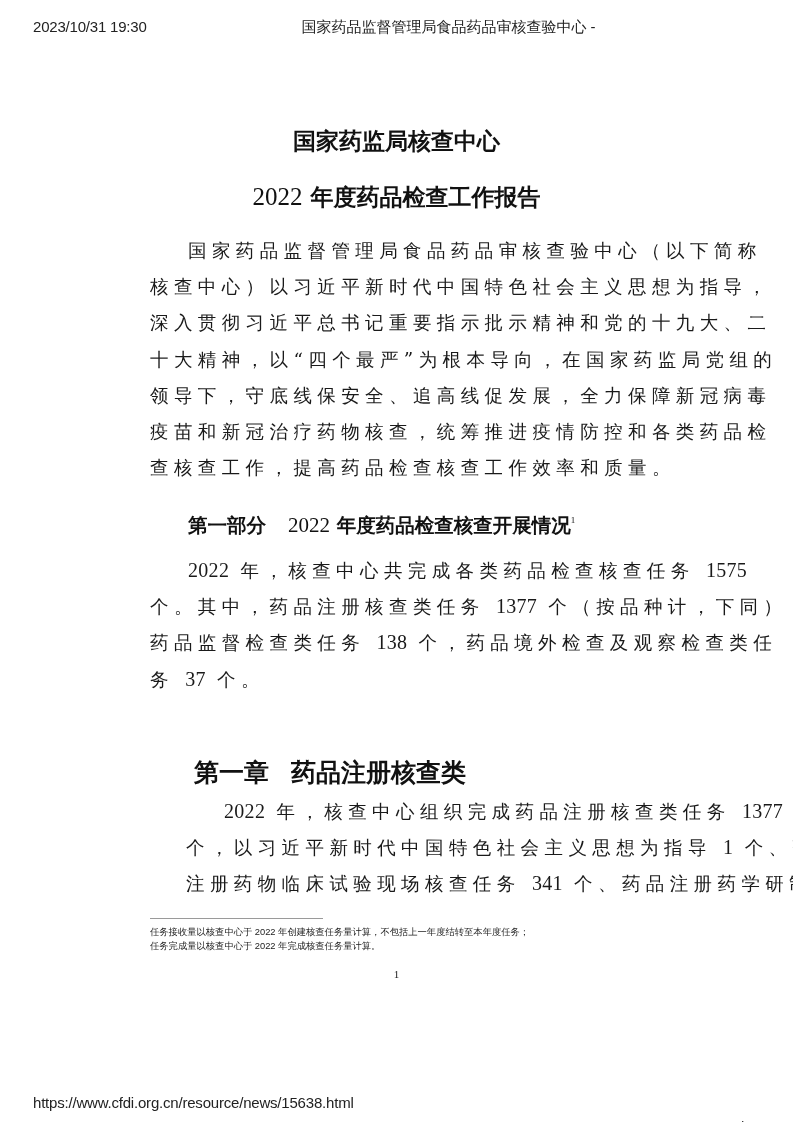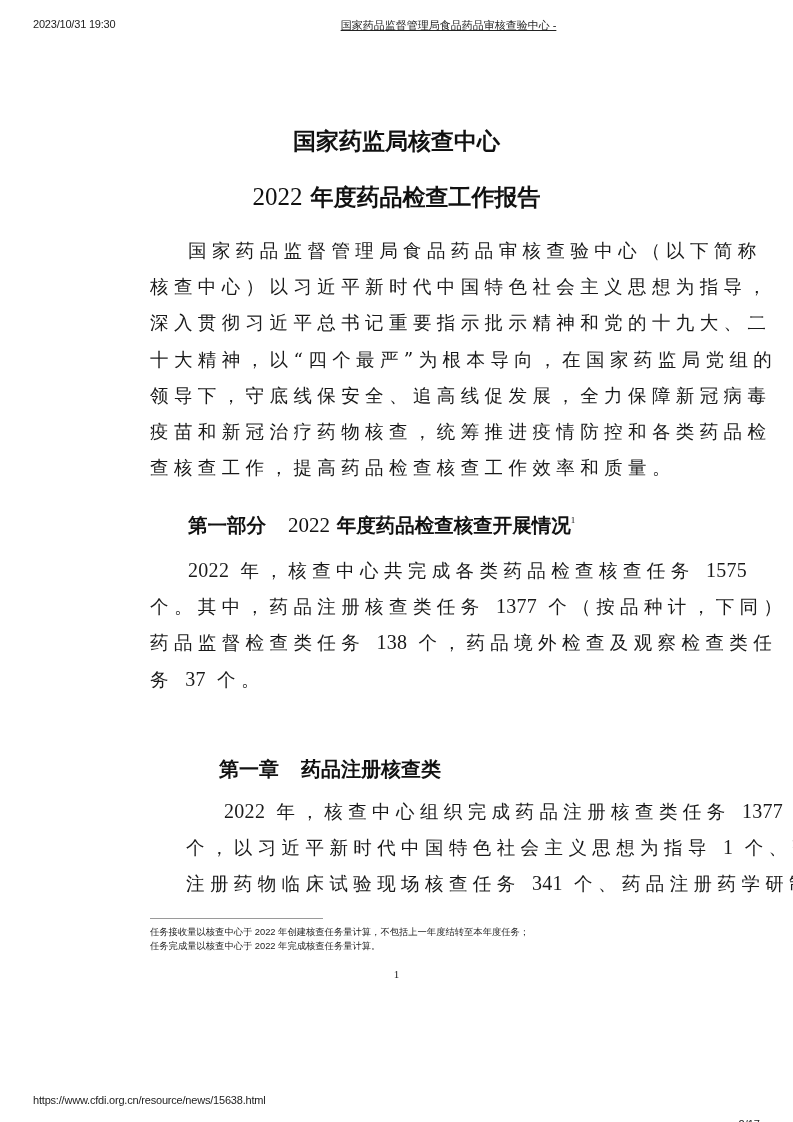--- a/index.html
+++ b/index.html
@@ -4,26 +4,26 @@
 <style>
   html, body { margin: 0; padding: 0; background: #ffffff; }
   body {
     width: 793px; height: 1122px; position: relative; overflow: hidden;
     color: #111111;
     font-family: "Liberation Serif", "DejaVu Serif", serif;
   }
   .print-header, .print-footer {
     position: absolute; left: 0; width: 793px;
     font-family: "Liberation Sans", "DejaVu Sans", sans-serif;
-    font-size: 11px; color: #222;
+    font-size: 15px; color: #222;
   }
   .print-header { top: 18px; height: 14px; }
   .print-footer { top: 1094px; height: 14px; }
   .ph-left { position: absolute; left: 33px; top: 0; letter-spacing: -0.2px; }
-  .ph-center { position: absolute; left: 0; width: 793px; text-align: center; top: 0; text-decoration: underline; }
+  .ph-center { position: absolute; left: 0; width: 793px; text-align: center; top: 0; }
   .ph-center span { position: relative; left: 52px; }
   .pf-left { position: absolute; left: 33px; top: 0; letter-spacing: -0.2px; }
   .pf-right { position: absolute; right: 33px; top: 0; margin-top: 24px; }
 
   .title {
     position: absolute; left: 0; width: 793px; text-align: center;
     font-weight: bold; font-size: 23px; line-height: 34px; color: #111;
     font-family: "DejaVu Serif", "Liberation Serif", serif;
   }
   .title-1 { top: 124px; }
@@ -50,21 +50,21 @@
     font-family: "DejaVu Sans", "Liberation Sans", sans-serif;
     font-size: 19.5px; font-weight: bold; color: #111; white-space: nowrap;
   }
   .section-heading .num { font-family: "Liberation Serif", serif; font-weight: normal; font-size: 21px; }
   .section-heading sup { font-size: 9px; font-weight: normal; font-family: "Liberation Serif", serif; vertical-align: 9px; }
   .section-heading .gap { display: inline-block; width: 22px; }
 
   .chapter-heading {
     position: absolute; left: 0; width: 660px; top: 756px; text-align: center;
     font-family: "DejaVu Sans", "Liberation Sans", sans-serif;
-    font-size: 20px; font-weight: bold; color: #111; white-space: nowrap;
+    font-size: 25px; font-weight: bold; color: #111; white-space: nowrap;
   }
   .chapter-heading .gap { display: inline-block; width: 22px; }
 
   .footnote-rule {
     position: absolute; left: 150px; top: 918px; width: 173px; height: 0;
     border-top: 1px solid #9a9a9a;
   }
   .footnotes {
     position: absolute; left: 150px; top: 926px; width: 500px;
     font-family: Liberation Sans, sans-serif; font-size: 9.3px; line-height: 13.5px; color: #222;

